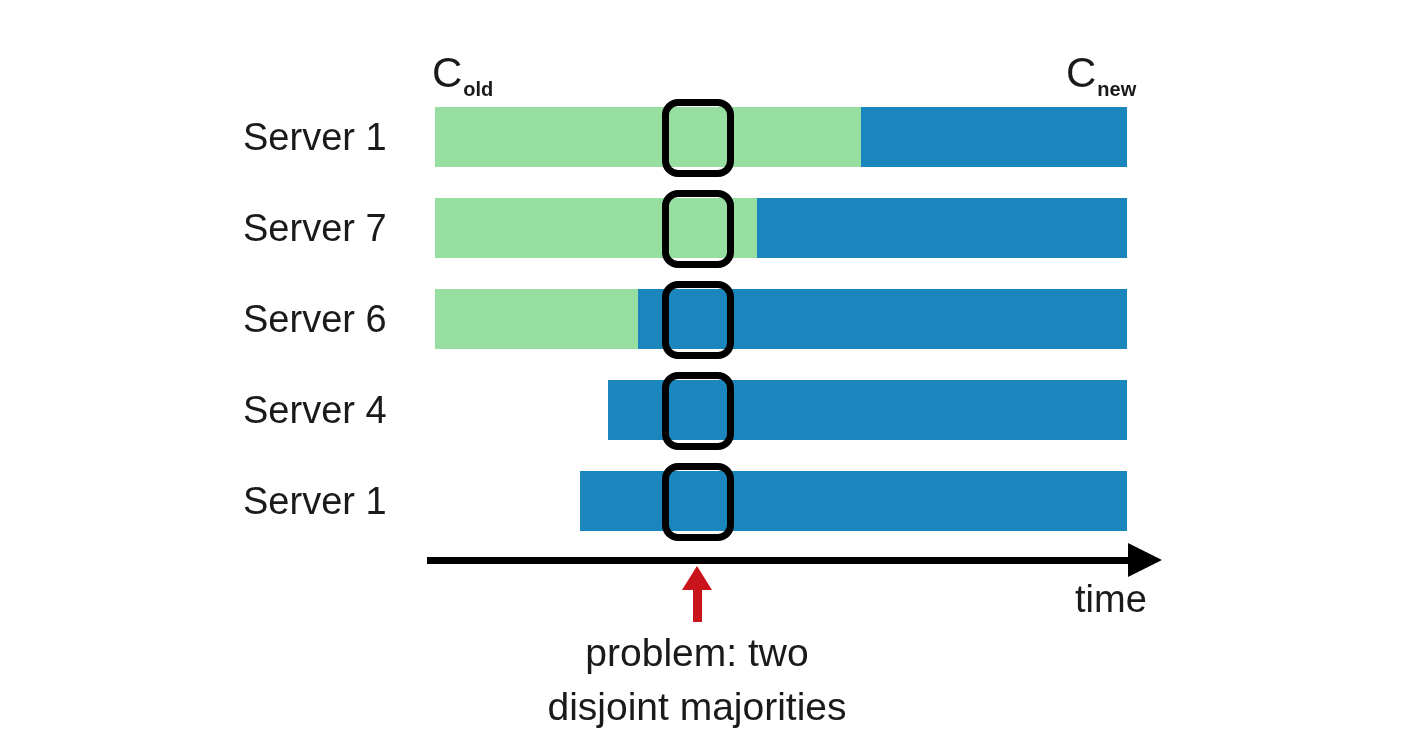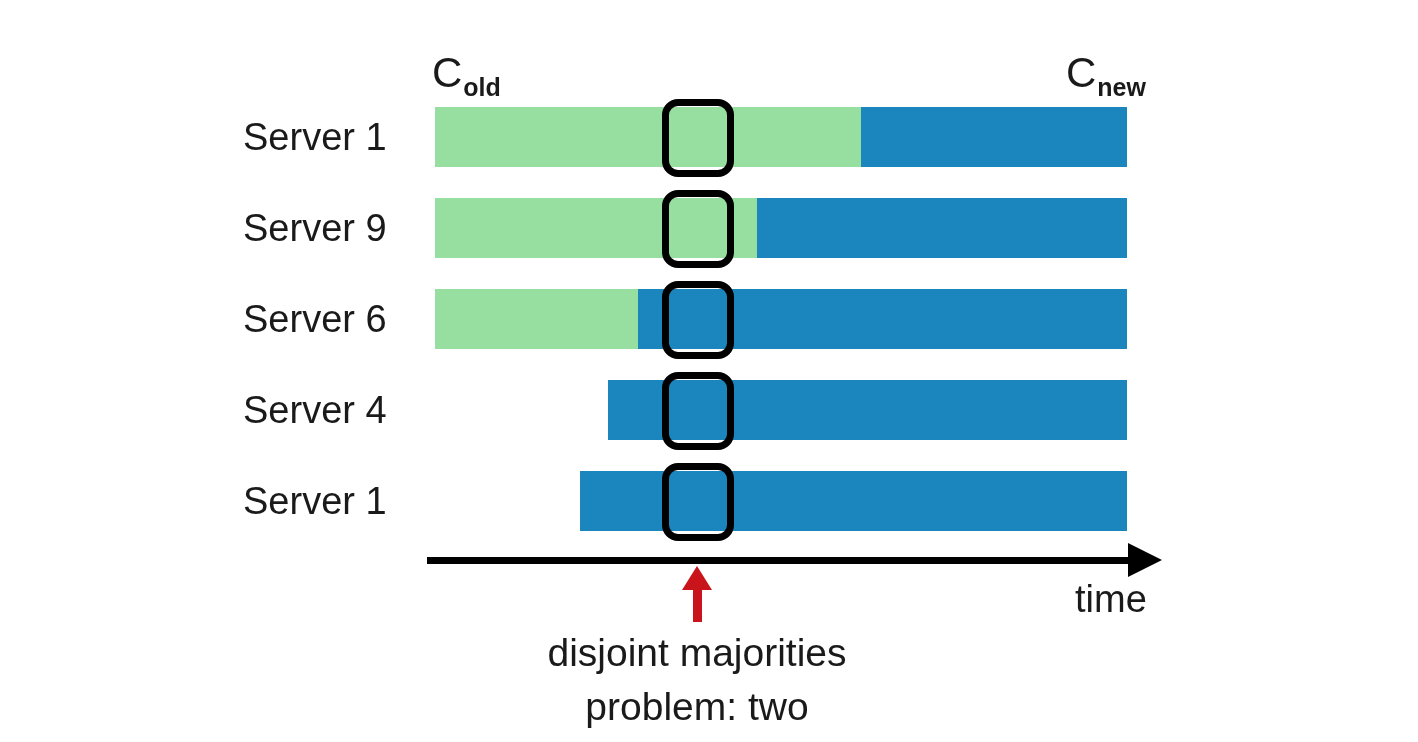--- a/index.html
+++ b/index.html
@@ -20,21 +20,21 @@
   
   .config-label {
     position: absolute;
     font-size: 42px;
     line-height: 1;
     color: #1a1a1a;
     white-space: nowrap;
     letter-spacing: 0px;
   }
   .config-label .sub {
-    font-size: 25px;
+    font-size: 20px;
     vertical-align: baseline;
     position: relative;
     top: 9px;
     left: 1px;
     font-weight: 600;
   }
 
   
   .server-label {
     position: absolute;
@@ -129,21 +129,21 @@
   <div class="config-label" id="label-cnew" style="left: 1037px; top: 52px; margin-left: 29px;">
     <span>C</span><span class="sub">new</span>
   </div>
 
   <div id="rows-host">
       <div class="server-label" style="left: 243px; width: 168px; top: 118px;">Server 1</div>
       <div class="row" style="top: 107px; left: 0px; right: 0px; height: 60px;">
         <div class="seg seg-old" style="left: 435px; width: 426px; height: 60px; background: rgb(151, 223, 160);"></div>
         <div class="seg seg-new" style="left: 861px; width: 266px; height: 60px; background: rgb(27, 134, 190);"></div>
       </div>
-      <div class="server-label" style="left: 243px; width: 168px; top: 209px;">Server 9</div>
+      <div class="server-label" style="left: 243px; width: 168px; top: 209px;">Server 7</div>
       <div class="row" style="top: 198px; left: 0px; right: 0px; height: 60px;">
         <div class="seg seg-old" style="left: 435px; width: 322px; height: 60px; background: rgb(151, 223, 160);"></div>
         <div class="seg seg-new" style="left: 757px; width: 370px; height: 60px; background: rgb(27, 134, 190);"></div>
       </div>
       <div class="server-label" style="left: 243px; width: 168px; top: 300px;">Server 6</div>
       <div class="row" style="top: 289px; left: 0px; right: 0px; height: 60px;">
         <div class="seg seg-old" style="left: 435px; width: 203px; height: 60px; background: rgb(151, 223, 160);"></div>
         <div class="seg seg-new" style="left: 638px; width: 489px; height: 60px; background: rgb(27, 134, 190);"></div>
       </div>
       <div class="server-label" style="left: 243px; width: 168px; top: 391px;">Server 4</div>
@@ -165,17 +165,17 @@
     </div>
 
   <div id="time-axis" style="left: 427px; top: 557px; width: 703px; background: rgb(0, 0, 0);"></div>
   <div id="time-axis-head" style="left: 1128px; top: 543px; border-left-color: rgb(0, 0, 0);"></div>
   <div id="time-axis-label" style="left: 1075px; top: 580px;">time</div>
 
   <div id="callout-shaft" style="left: 693px; top: 584px; height: 38px; background: rgb(201, 20, 27);"></div>
   <div id="callout-head" style="left: 682px; top: 566px; border-bottom-color: rgb(201, 20, 27);"></div>
 
   <div id="caption" style="left: 0px; top: 626px; width: 1394px;">
+      <div>problem: two</div>
       <div>disjoint majorities</div>
-      <div>problem: two</div>
     </div>
 
 </div>
 
 </body></html>

